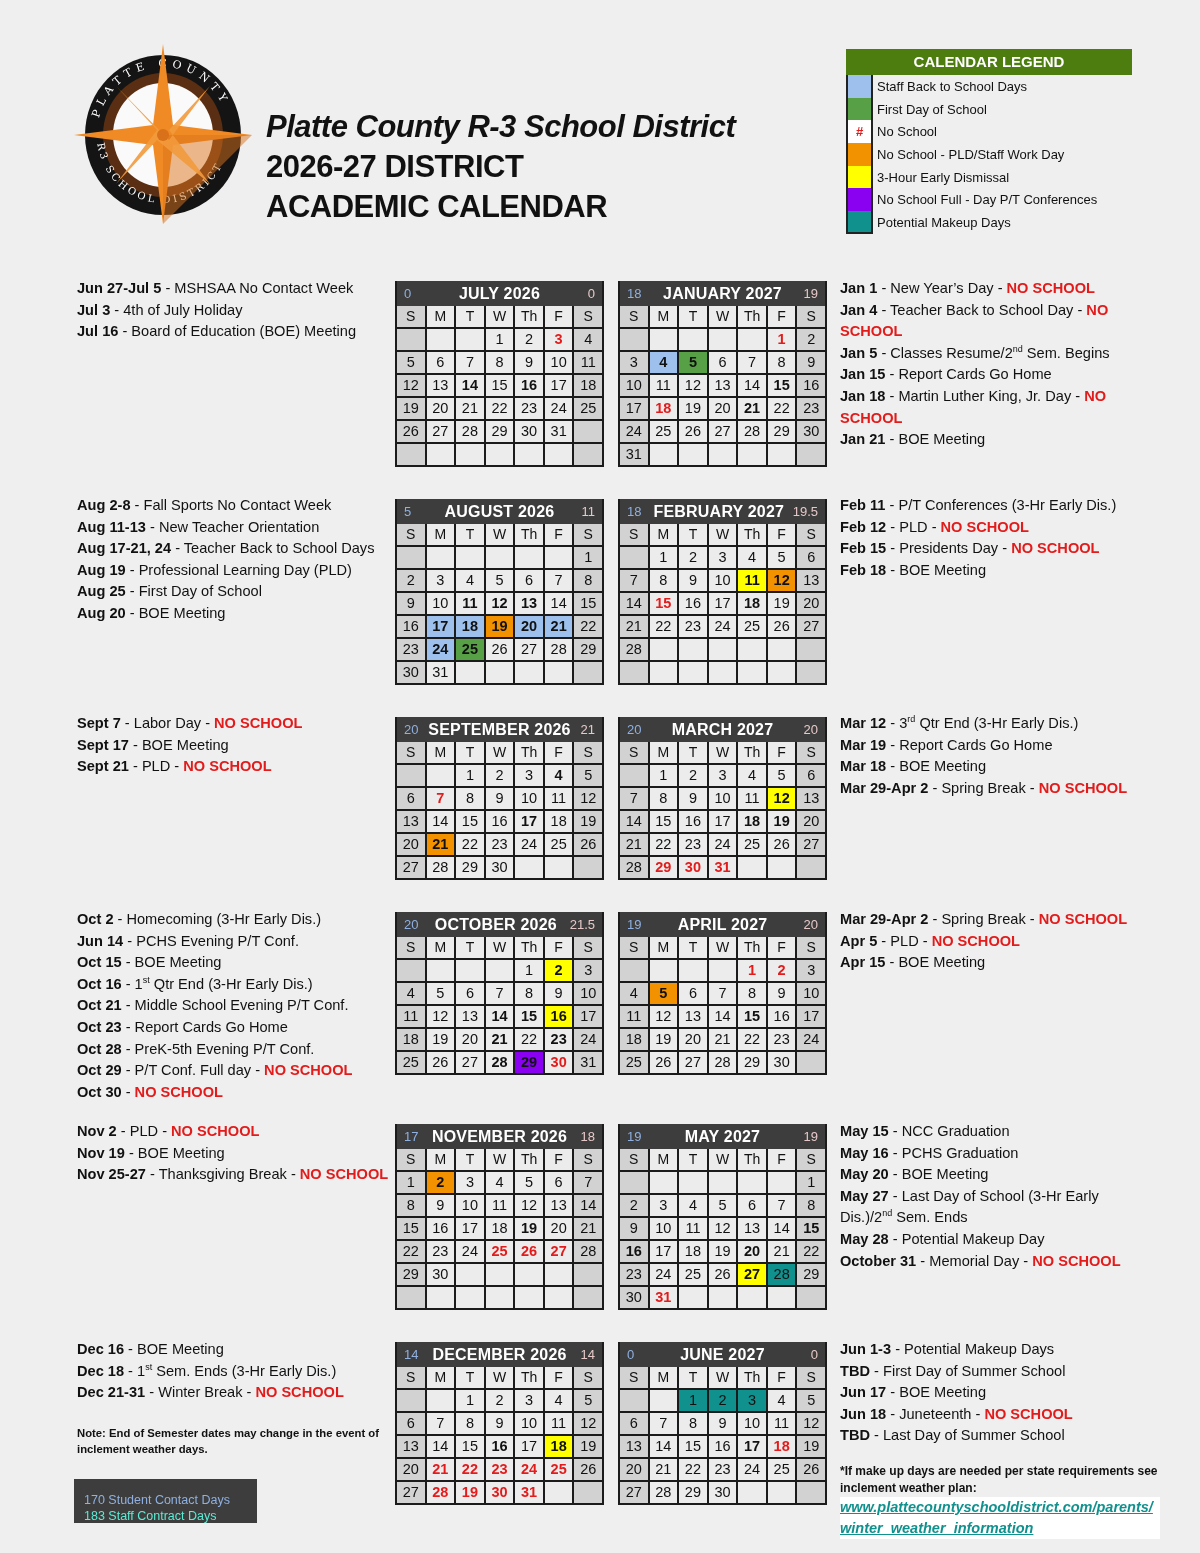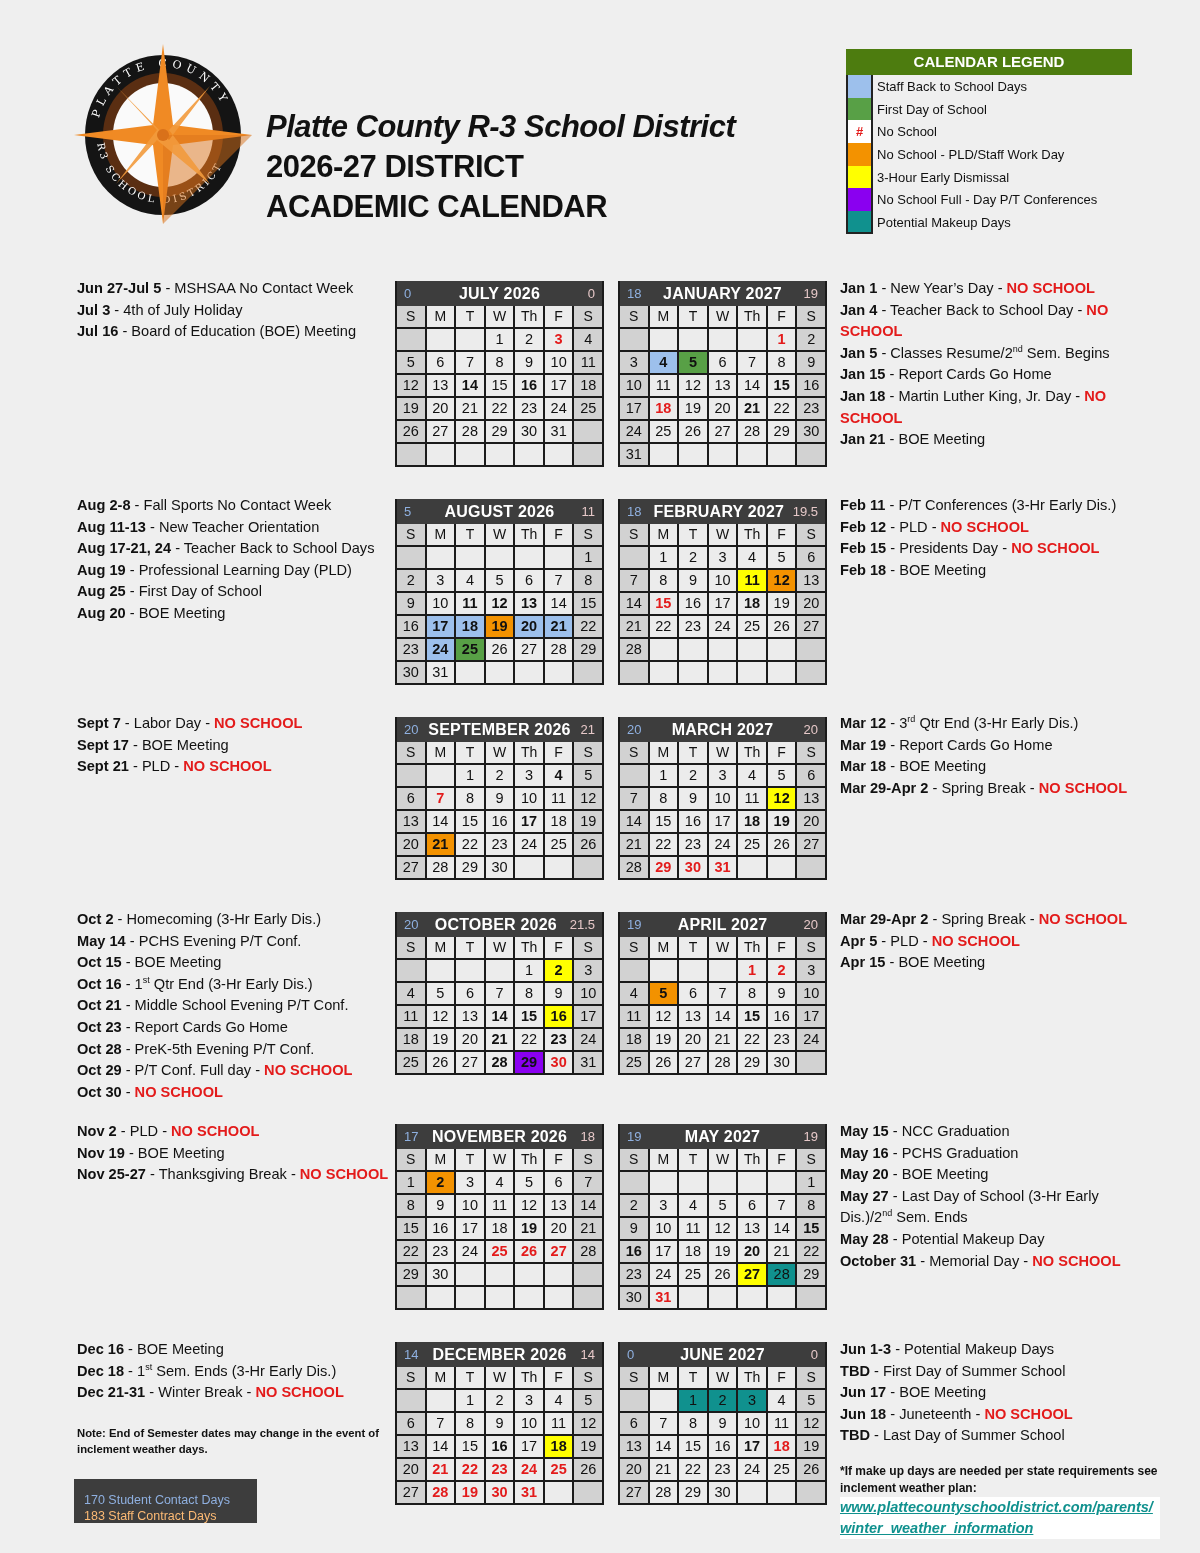--- a/index.html
+++ b/index.html
@@ -41,21 +41,21 @@
   .cell.staff { background: #9dc0ec; font-weight: bold; }
   .cell.first { background: #58a046; font-weight: bold; }
   .cell.pld { background: #f39200; font-weight: bold; }
   .cell.early { background: #ffff00; font-weight: bold; }
   .cell.ptc { background: #8a00f0; font-weight: bold; }
   .cell.makeup { background: #10918e; }
 
   .note { position: absolute; left: 77px; top: 1425px; width: 315px; font-size: 11.3px; font-weight: bold; line-height: 16px; }
   .days-box { position: absolute; left: 74px; top: 1479px; width: 183px; height: 44px; background: #3d3d3d; padding: 13px 10px; font-size: 12.5px; line-height: 16px; }
   .days-box .d1 { color: #8fb0e0; }
-  .days-box .d2 { color: #fdba74; }
+  .days-box .d2 { color: #5eead4; }
   .footnote { position: absolute; left: 840px; top: 1463px; width: 325px; font-size: 12px; font-weight: bold; line-height: 17px; }
   .footlink { display: block; color: #10918e; font-style: italic; text-decoration: underline; font-size: 14.5px; line-height: 21px; background: #fff; font-weight: bold; word-break: break-all; width: 320px; }
 </style>
 </head>
 <body>
 
 <div class="logo">
   <svg width="182" height="182" viewBox="0 0 182 182">
     <ellipse cx="91" cy="93" rx="78" ry="80" fill="#141414"></ellipse>
     <ellipse cx="91" cy="93" rx="60" ry="62" fill="#5a2e12"></ellipse>
@@ -127,21 +127,21 @@
       <div class="ev"><b>Aug 25</b> - First Day of School</div>
       <div class="ev"><b>Aug 20</b> - BOE Meeting</div>
     </div>
     <div class="events events-left" style="top: 713px;">
       <div class="ev"><b>Sept 7</b> - Labor Day - <span class="red">NO SCHOOL</span></div>
       <div class="ev"><b>Sept 17</b> - BOE Meeting</div>
       <div class="ev"><b>Sept 21</b> - PLD - <span class="red">NO SCHOOL</span></div>
     </div>
     <div class="events events-left" style="top: 909px;">
       <div class="ev"><b>Oct 2</b> - Homecoming (3-Hr Early Dis.)</div>
-      <div class="ev"><b>May 14</b> - PCHS Evening P/T Conf.</div>
+      <div class="ev"><b>Jun 14</b> - PCHS Evening P/T Conf.</div>
       <div class="ev"><b>Oct 15</b> - BOE Meeting</div>
       <div class="ev"><b>Oct 16</b> - 1<sup>st</sup> Qtr End (3-Hr Early Dis.)</div>
       <div class="ev"><b>Oct 21</b> - Middle School Evening P/T Conf.</div>
       <div class="ev"><b>Oct 23</b> - Report Cards Go Home</div>
       <div class="ev"><b>Oct 28</b> - PreK-5th Evening P/T Conf.</div>
       <div class="ev"><b>Oct 29</b> - P/T Conf. Full day - <span class="red">NO SCHOOL</span></div>
       <div class="ev"><b>Oct 30</b> - <span class="red">NO SCHOOL</span></div>
     </div>
     <div class="events events-left" style="top: 1121px;">
       <div class="ev"><b>Nov 2</b> - PLD - <span class="red">NO SCHOOL</span></div>

